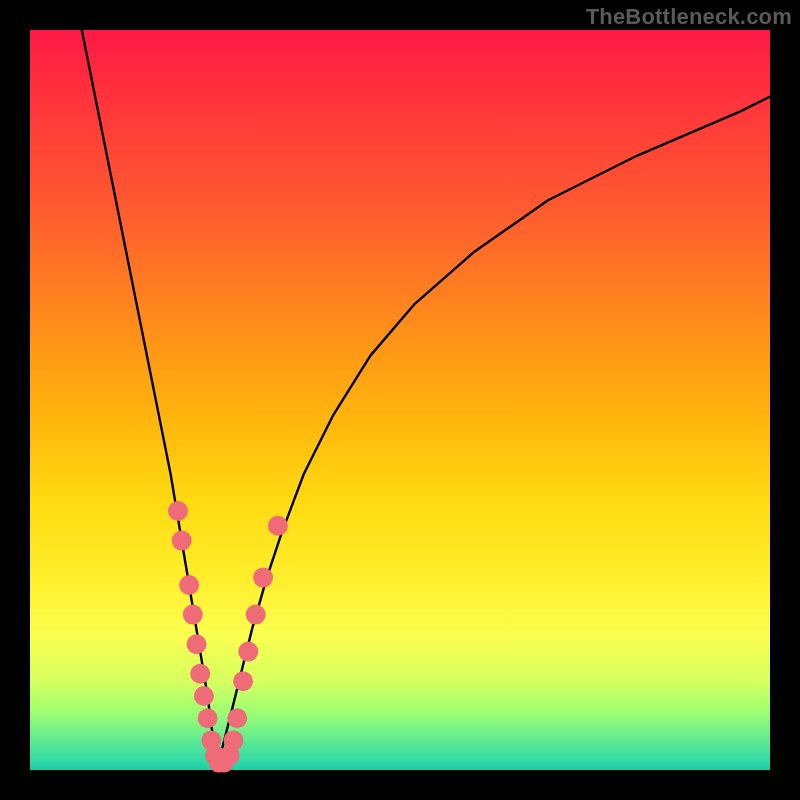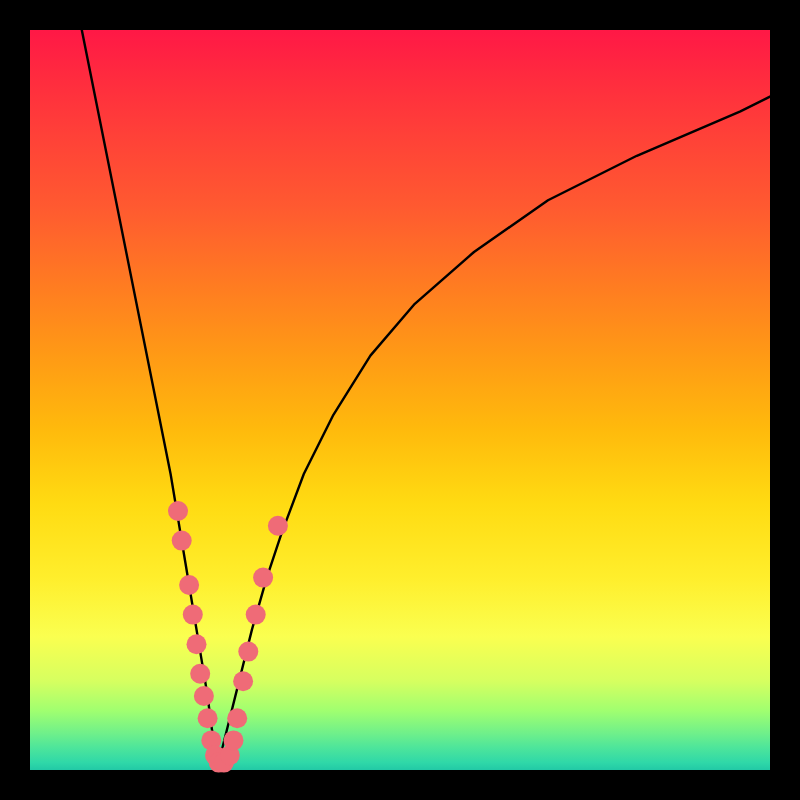--- a/index.html
+++ b/index.html
@@ -93,13 +93,14 @@
         <circle cx="203.5" cy="710.4" r="10" fill="#ef6b77"></circle>
         <circle cx="207.2" cy="688.2" r="10" fill="#ef6b77"></circle>
         <circle cx="213.1" cy="651.2" r="10" fill="#ef6b77"></circle>
         <circle cx="218.3" cy="621.6" r="10" fill="#ef6b77"></circle>
         <circle cx="225.7" cy="584.6" r="10" fill="#ef6b77"></circle>
         <circle cx="233.1" cy="547.6" r="10" fill="#ef6b77"></circle>
         <circle cx="247.9" cy="495.8" r="10" fill="#ef6b77"></circle>
       </g>
   </svg>
 
+  <div class="watermark">TheBottleneck.com</div>
 </div>
 
 </body></html>

